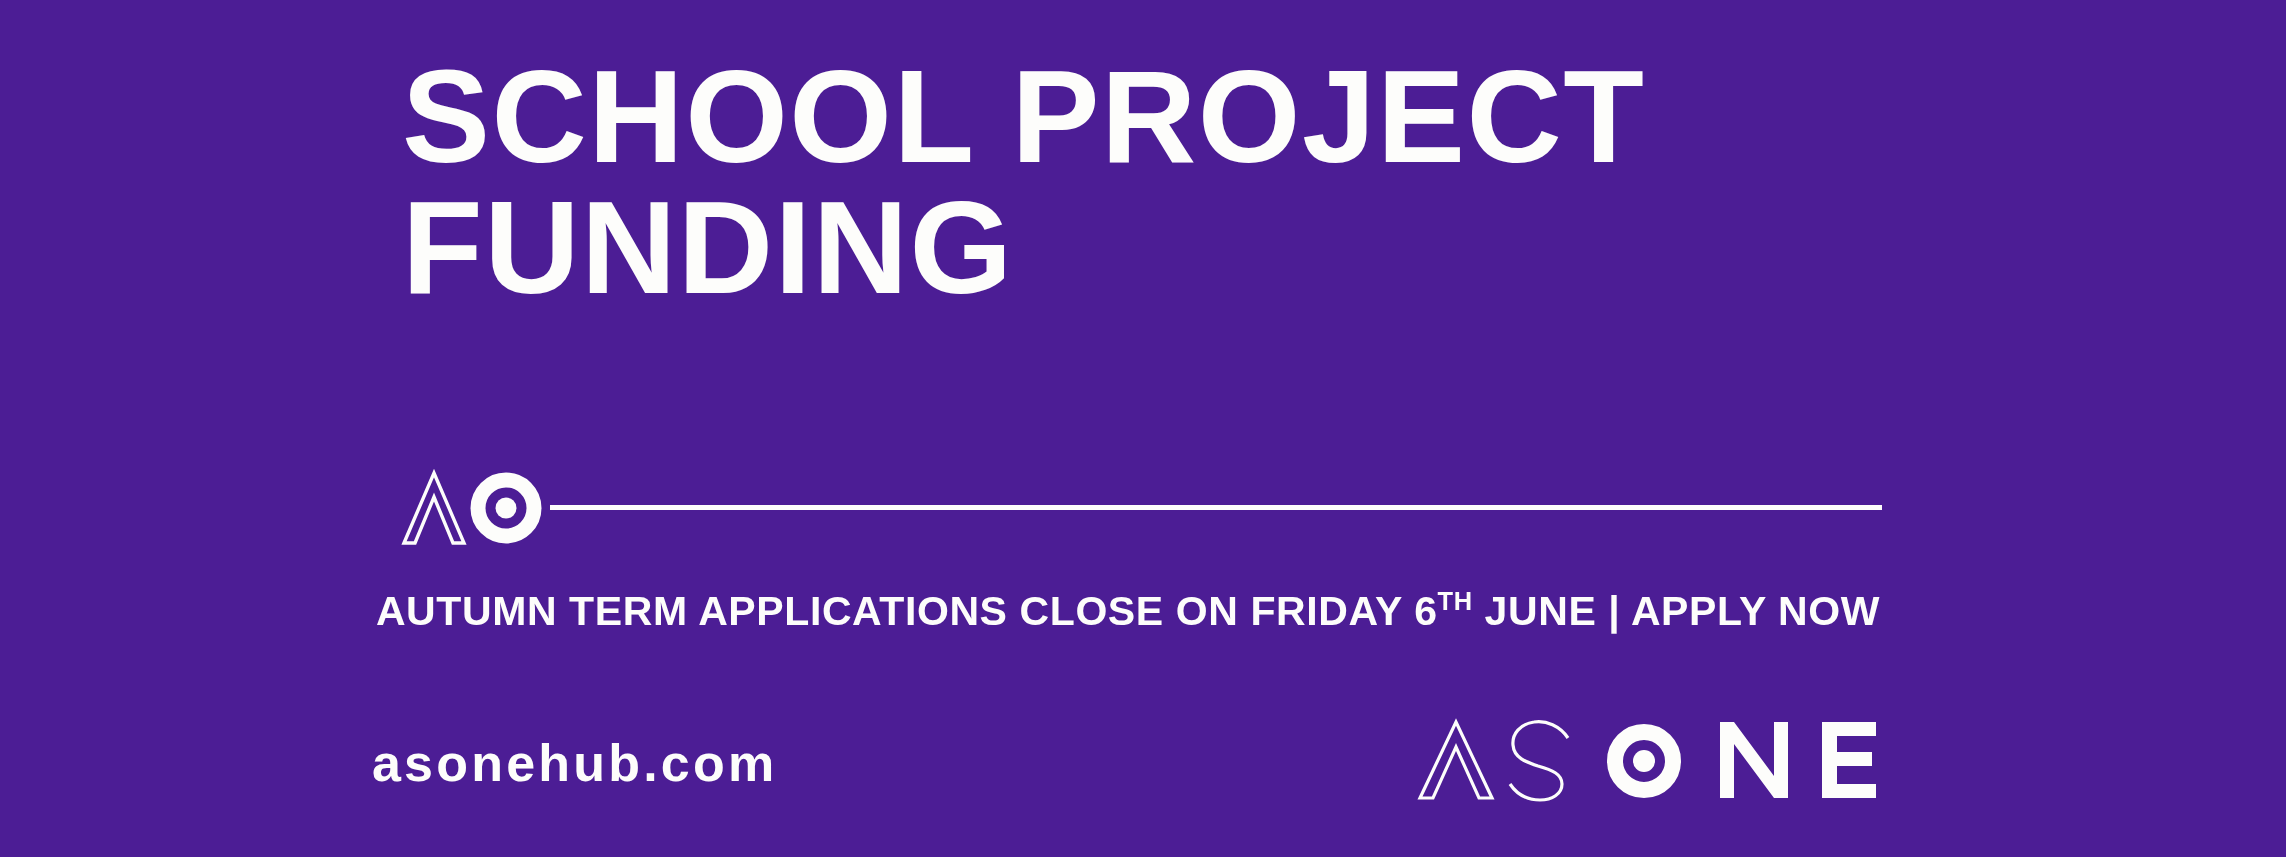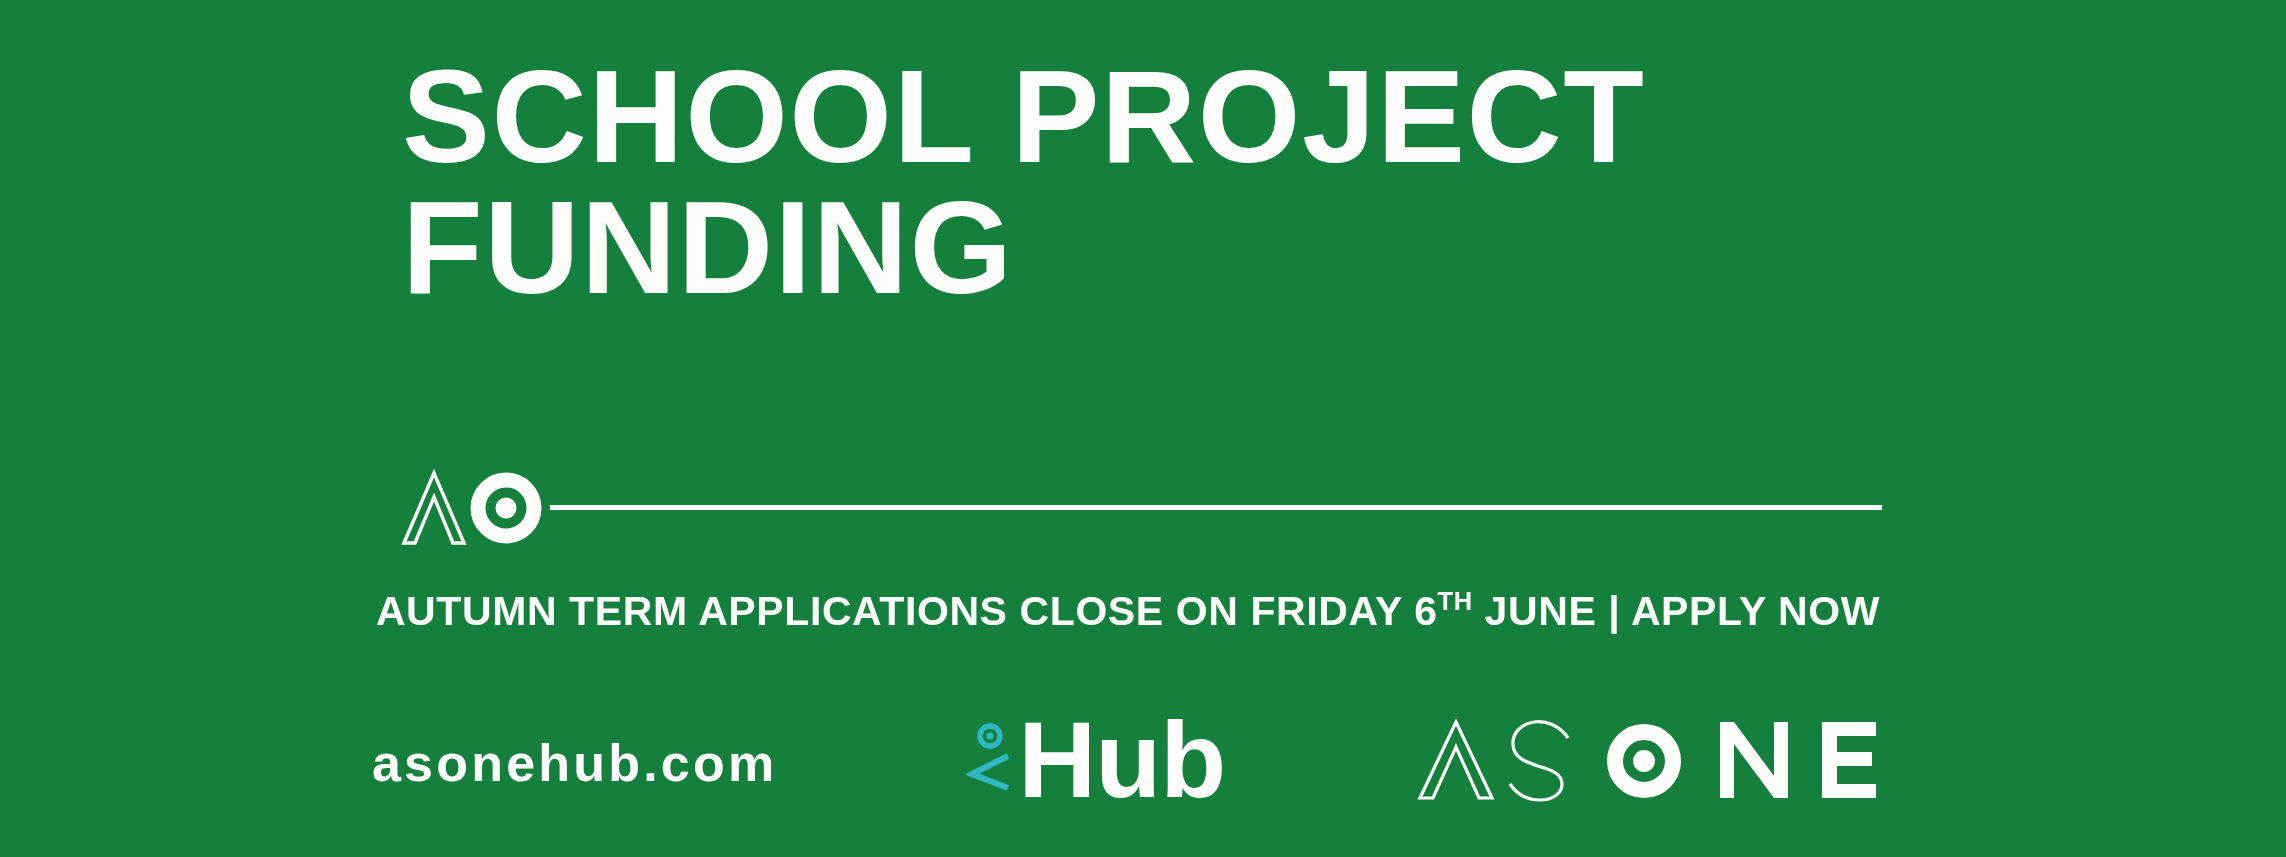--- a/index.html
+++ b/index.html
@@ -127,21 +127,21 @@
   .asone-logo {
     display: block;
     width: 470px;
     height: 92px;
     margin-right: 2px;
   }
 </style>
 </head>
 <body>
 
-<div id="banner" style="background: #15803d;">
+<div id="banner" style="background: #4c1d95;">
 
   <div class="headline">SCHOOL PROJECT
 FUNDING</div>
 
   <div class="mark-row">
     <svg class="ao-mark" viewBox="0 0 148 88" aria-hidden="true">
 
       <path d="M 8 80 L 38 10 L 68 80 L 57 80 L 38 34 L 19 80 Z" fill="none" stroke="#fdfdfb" stroke-width="3.4" stroke-linejoin="miter"></path>
 
       <circle cx="110" cy="45" r="28" fill="none" stroke="#fdfdfb" stroke-width="15"></circle>
@@ -151,29 +151,20 @@
   </div>
 
   <div class="tagline">
     <span>AUTUMN TERM APPLICATIONS CLOSE ON FRIDAY 6</span><sup>TH</sup><span> JUNE | APPLY NOW</span>
   </div>
 
   <div class="bottom-row">
 
     <div class="site-url">asonehub.com</div>
 
-    <div class="hub-logo">
-      <svg class="hub-badge" viewBox="0 0 46 70" aria-hidden="true">
-
-        <circle cx="24" cy="16" r="10" fill="none" stroke="#2fb7c3" stroke-width="5.5"></circle>
-        <circle cx="24" cy="16" r="3.6" fill="#2fb7c3"></circle>
-        <path d="M 42 36 L 6 54 L 42 68" fill="none" stroke="#2fb7c3" stroke-width="6" stroke-linejoin="miter" stroke-linecap="butt"></path>
-      </svg>
-      <div class="hub-word">Hub</div>
-    </div>
 
     <svg class="asone-logo" viewBox="0 0 470 92" aria-hidden="true">
 
       <path d="M 8 84 L 44 8 L 80 84 L 67 84 L 44 33 L 21 84 Z" fill="none" stroke="#fdfdfb" stroke-width="3.2" stroke-linejoin="miter"></path>
 
       <path d="M 156 24 C 148 12 134 6 122 8 C 108 10 100 20 101 31
                C 102 44 114 48 126 52 C 140 56 150 60 150 70
                C 150 80 140 86 128 86 C 114 86 104 79 98 70" fill="none" stroke="#fdfdfb" stroke-width="3.2" stroke-linecap="butt"></path>
 
       <circle cx="232" cy="47" r="29" fill="none" stroke="#fdfdfb" stroke-width="16"></circle>

